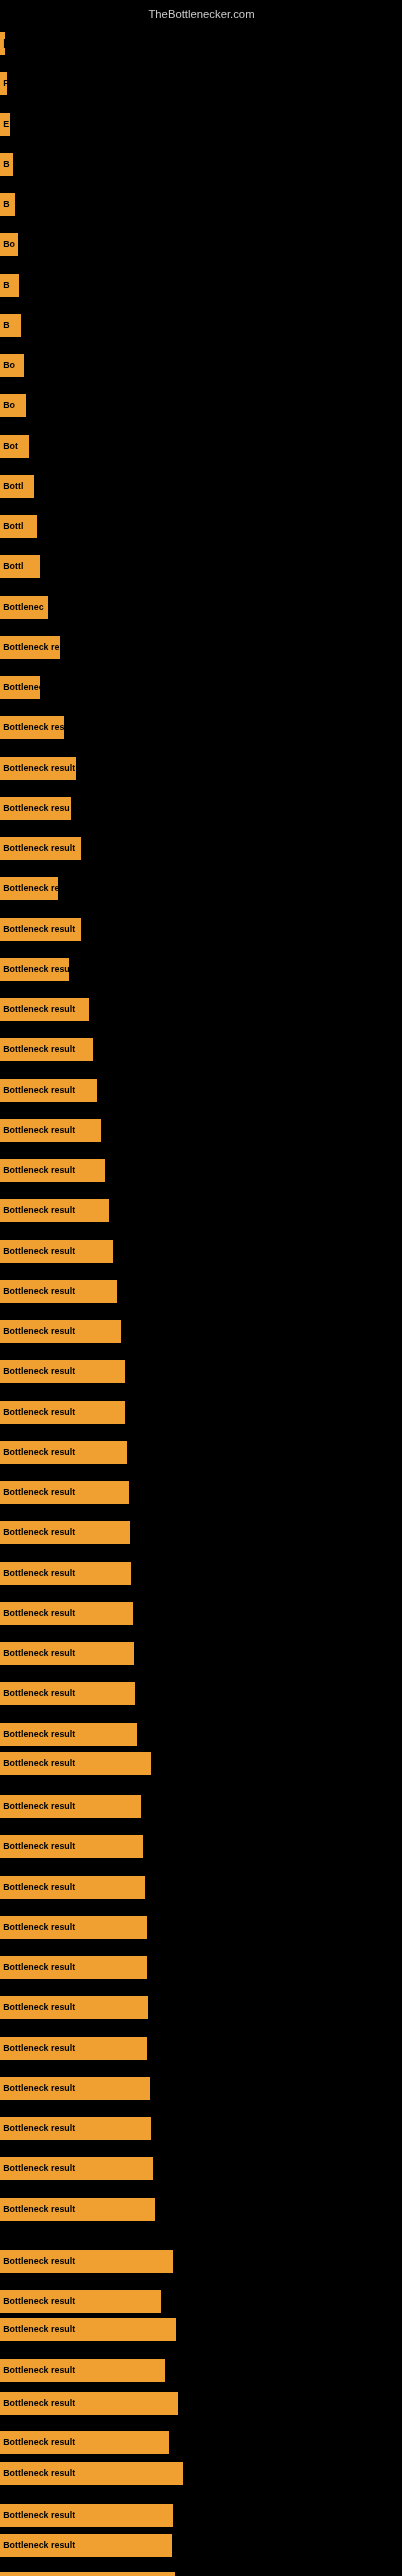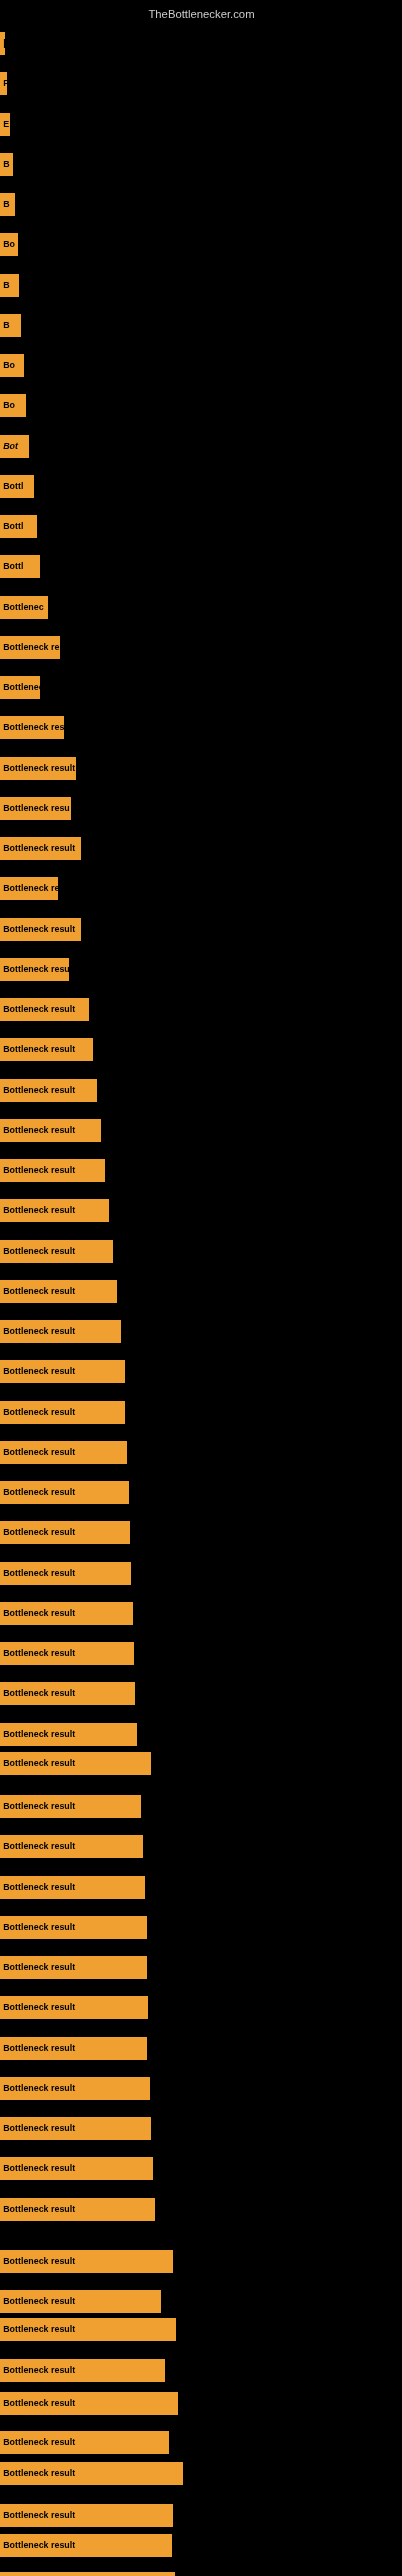--- a/index.html
+++ b/index.html
@@ -94,21 +94,21 @@
       <div class="bar" style="width: 24px;">
         <span class="bar-label">Bo</span>
       </div>
     </div>
     <div class="bar-container" style="top: 394px; left: 0px;">
       <div class="bar" style="width: 26px;">
         <span class="bar-label">Bo</span>
       </div>
     </div>
     <div class="bar-container" style="top: 435px; left: 0px;">
-      <div class="bar" style="width: 29px; font-style: italic;">
+      <div class="bar" style="width: 29px;">
         <span class="bar-label">Bot</span>
       </div>
     </div>
     <div class="bar-container" style="top: 475px; left: 0px;">
       <div class="bar" style="width: 34px;">
         <span class="bar-label">Bottl</span>
       </div>
     </div>
     <div class="bar-container" style="top: 515px; left: 0px;">
       <div class="bar" style="width: 37px;">

